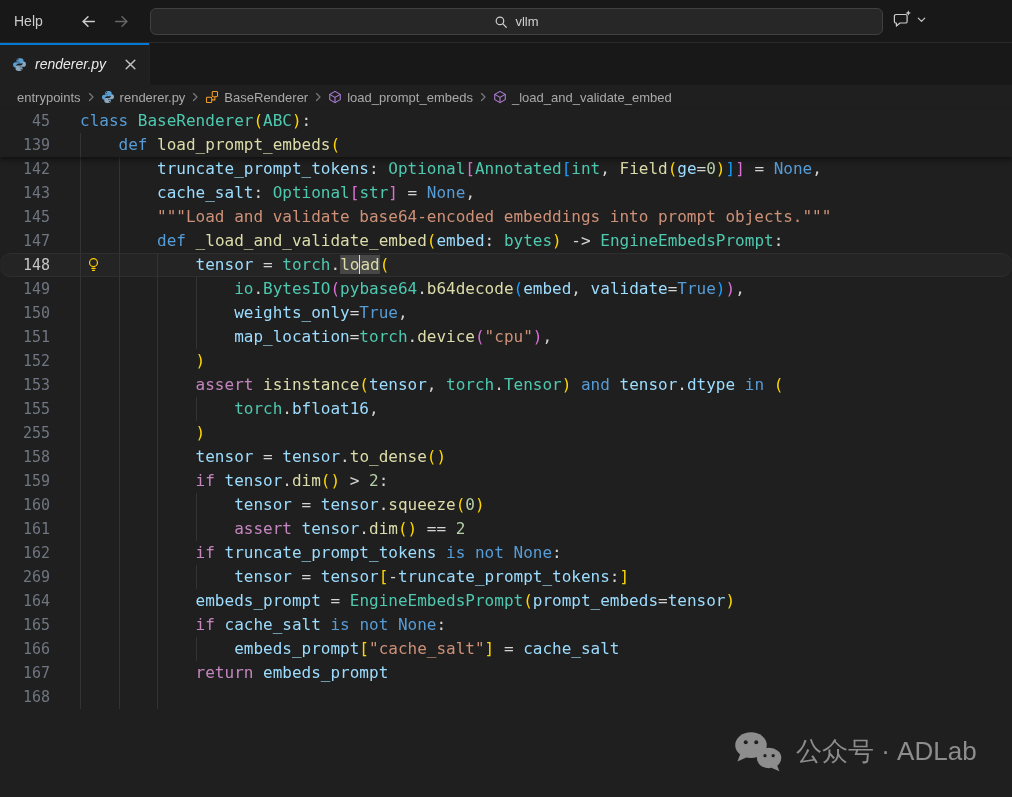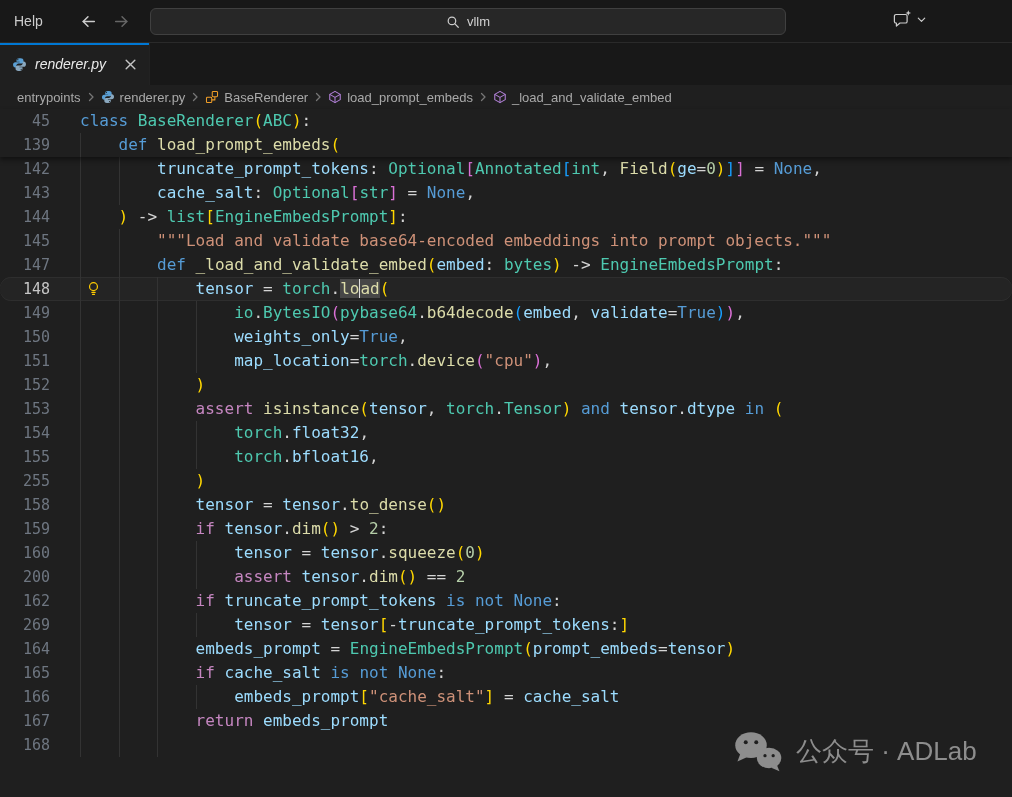--- a/index.html
+++ b/index.html
@@ -6,21 +6,21 @@
   html,body { width:1012px; height:797px; overflow:hidden; background:#1f1f1f; }
   body { font-family:"Liberation Sans", sans-serif; position:relative; }
 
   
   .titlebar { height:43px; background:#181818; border-bottom:1px solid #2a2a2a; position:relative; display:flex; align-items:center; }
   .menu-item { color:#cccccc; font-size:14px; padding:0 14px; cursor:default; }
   .nav-arrows { position:absolute; left:80px; top:0; height:43px; display:flex; align-items:center; gap:16px; }
   .nav-arrows .icon svg { width:17px; height:17px; display:block; }
   .icon-back { color:#cccccc; }
   .icon-fwd  { color:#666666; }
-  .search-box { position:absolute; left:150px; top:8px; width:636px; height:27px; background:#272727; border:1px solid #404040; border-radius:6px; display:flex; align-items:center; justify-content:center; gap:7px; color:#d0d0d0; font-size:13px; }
+  .search-box { position:absolute; left:150px; top:8px; width:733px; height:27px; background:#272727; border:1px solid #404040; border-radius:6px; display:flex; align-items:center; justify-content:center; gap:7px; color:#d0d0d0; font-size:13px; }
   .search-box .icon svg { width:14px; height:14px; display:block; color:#cccccc; }
   .copilot { position:absolute; left:892px; top:9px; display:flex; align-items:center; gap:3px; color:#cccccc; }
   .copilot .icon svg { width:21px; height:21px; display:block; }
   .copilot .chev svg { width:11px; height:11px; display:block; }
 
   
   .tabbar { height:42px; background:#181818; display:flex; }
   .tab { width:150px; background:#1f1f1f; position:relative; display:flex; align-items:center; gap:8px; padding:0 12px; border-right:1px solid #222222; }
   .tab-indicator { position:absolute; top:0; left:0; right:0; height:2px; background:#0078d4; }
   .tab-label { color:#eaeaea; font-size:14px; font-style:italic; }
@@ -207,24 +207,20 @@
   <div id="code-lines">
       <div class="cl">
         <div class="ln">142</div>
         <div class="code"><span class="guide" style="left: 0px;"></span><span class="guide" style="left: 38.52px;"></span><span class="tk-txt">        </span><span class="tk-var">truncate_prompt_tokens</span><span class="tk-op">:</span><span class="tk-txt"> </span><span class="tk-type">Optional</span><span class="tk-b2">[</span><span class="tk-type">Annotated</span><span class="tk-b3">[</span><span class="tk-type">int</span><span class="tk-op">,</span><span class="tk-txt"> </span><span class="tk-fn">Field</span><span class="tk-b1">(</span><span class="tk-var">ge</span><span class="tk-op">=</span><span class="tk-num">0</span><span class="tk-b1">)</span><span class="tk-b3">]</span><span class="tk-b2">]</span><span class="tk-txt"> </span><span class="tk-op">=</span><span class="tk-txt"> </span><span class="tk-kw">None</span><span class="tk-op">,</span></div>
       </div>
       <div class="cl">
         <div class="ln">143</div>
         <div class="code"><span class="guide" style="left: 0px;"></span><span class="guide" style="left: 38.52px;"></span><span class="tk-txt">        </span><span class="tk-var">cache_salt</span><span class="tk-op">:</span><span class="tk-txt"> </span><span class="tk-type">Optional</span><span class="tk-b2">[</span><span class="tk-type">str</span><span class="tk-b2">]</span><span class="tk-txt"> </span><span class="tk-op">=</span><span class="tk-txt"> </span><span class="tk-kw">None</span><span class="tk-op">,</span></div>
       </div>
       <div class="cl">
-        <div class="ln">144</div>
-        <div class="code"><span class="guide" style="left: 0px;"></span><span class="tk-txt">    </span><span class="tk-b1">)</span><span class="tk-txt"> </span><span class="tk-op">-&gt;</span><span class="tk-txt"> </span><span class="tk-type">list</span><span class="tk-b1">[</span><span class="tk-type">EngineEmbedsPrompt</span><span class="tk-b1">]</span><span class="tk-op">:</span></div>
-      </div>
-      <div class="cl">
         <div class="ln">145</div>
         <div class="code"><span class="guide" style="left: 0px;"></span><span class="guide" style="left: 38.52px;"></span><span class="tk-txt">        </span><span class="tk-str">"""Load and validate base64-encoded embeddings into prompt objects."""</span></div>
       </div>
       <div class="cl">
         <div class="ln">147</div>
         <div class="code"><span class="guide" style="left: 0px;"></span><span class="guide" style="left: 38.52px;"></span><span class="tk-txt">        </span><span class="tk-kw">def</span><span class="tk-txt"> </span><span class="tk-fn">_load_and_validate_embed</span><span class="tk-b1">(</span><span class="tk-var">embed</span><span class="tk-op">:</span><span class="tk-txt"> </span><span class="tk-type">bytes</span><span class="tk-b1">)</span><span class="tk-txt"> </span><span class="tk-op">-&gt;</span><span class="tk-txt"> </span><span class="tk-type">EngineEmbedsPrompt</span><span class="tk-op">:</span></div>
       </div>
       <div class="cl current">
         <div class="ln">148</div>
         <div class="code"><span class="guide" style="left: 0px;"></span><span class="guide" style="left: 38.52px;"></span><span class="guide" style="left: 77.04px;"></span><span class="bulb"><svg viewBox="0 0 16 16" fill="none" stroke="#FFCC00" stroke-width="1.3" stroke-linecap="round">
@@ -246,45 +242,41 @@
       </div>
       <div class="cl">
         <div class="ln">152</div>
         <div class="code"><span class="guide" style="left: 0px;"></span><span class="guide" style="left: 38.52px;"></span><span class="guide" style="left: 77.04px;"></span><span class="tk-txt">            </span><span class="tk-b1">)</span></div>
       </div>
       <div class="cl">
         <div class="ln">153</div>
         <div class="code"><span class="guide" style="left: 0px;"></span><span class="guide" style="left: 38.52px;"></span><span class="guide" style="left: 77.04px;"></span><span class="tk-txt">            </span><span class="tk-ctrl">assert</span><span class="tk-txt"> </span><span class="tk-fn">isinstance</span><span class="tk-b1">(</span><span class="tk-var">tensor</span><span class="tk-op">,</span><span class="tk-txt"> </span><span class="tk-type">torch</span><span class="tk-op">.</span><span class="tk-type">Tensor</span><span class="tk-b1">)</span><span class="tk-txt"> </span><span class="tk-kw">and</span><span class="tk-txt"> </span><span class="tk-var">tensor</span><span class="tk-op">.</span><span class="tk-var">dtype</span><span class="tk-txt"> </span><span class="tk-kw">in</span><span class="tk-txt"> </span><span class="tk-b1">(</span></div>
       </div>
       <div class="cl">
-        <div class="ln">154</div>
-        <div class="code"><span class="guide" style="left: 0px;"></span><span class="guide" style="left: 38.52px;"></span><span class="guide" style="left: 77.04px;"></span><span class="guide" style="left: 115.56px;"></span><span class="tk-txt">                </span><span class="tk-type">torch</span><span class="tk-op">.</span><span class="tk-var">float32</span><span class="tk-op">,</span></div>
-      </div>
-      <div class="cl">
         <div class="ln">155</div>
         <div class="code"><span class="guide" style="left: 0px;"></span><span class="guide" style="left: 38.52px;"></span><span class="guide" style="left: 77.04px;"></span><span class="guide" style="left: 115.56px;"></span><span class="tk-txt">                </span><span class="tk-type">torch</span><span class="tk-op">.</span><span class="tk-var">bfloat16</span><span class="tk-op">,</span></div>
       </div>
       <div class="cl">
         <div class="ln">255</div>
         <div class="code"><span class="guide" style="left: 0px;"></span><span class="guide" style="left: 38.52px;"></span><span class="guide" style="left: 77.04px;"></span><span class="tk-txt">            </span><span class="tk-b1">)</span></div>
       </div>
       <div class="cl">
         <div class="ln">158</div>
         <div class="code"><span class="guide" style="left: 0px;"></span><span class="guide" style="left: 38.52px;"></span><span class="guide" style="left: 77.04px;"></span><span class="tk-txt">            </span><span class="tk-var">tensor</span><span class="tk-txt"> </span><span class="tk-op">=</span><span class="tk-txt"> </span><span class="tk-var">tensor</span><span class="tk-op">.</span><span class="tk-fn">to_dense</span><span class="tk-b1">()</span></div>
       </div>
       <div class="cl">
         <div class="ln">159</div>
         <div class="code"><span class="guide" style="left: 0px;"></span><span class="guide" style="left: 38.52px;"></span><span class="guide" style="left: 77.04px;"></span><span class="tk-txt">            </span><span class="tk-ctrl">if</span><span class="tk-txt"> </span><span class="tk-var">tensor</span><span class="tk-op">.</span><span class="tk-fn">dim</span><span class="tk-b1">()</span><span class="tk-txt"> </span><span class="tk-op">&gt;</span><span class="tk-txt"> </span><span class="tk-num">2</span><span class="tk-op">:</span></div>
       </div>
       <div class="cl">
         <div class="ln">160</div>
         <div class="code"><span class="guide" style="left: 0px;"></span><span class="guide" style="left: 38.52px;"></span><span class="guide" style="left: 77.04px;"></span><span class="guide" style="left: 115.56px;"></span><span class="tk-txt">                </span><span class="tk-var">tensor</span><span class="tk-txt"> </span><span class="tk-op">=</span><span class="tk-txt"> </span><span class="tk-var">tensor</span><span class="tk-op">.</span><span class="tk-fn">squeeze</span><span class="tk-b1">(</span><span class="tk-num">0</span><span class="tk-b1">)</span></div>
       </div>
       <div class="cl">
-        <div class="ln">200</div>
+        <div class="ln">161</div>
         <div class="code"><span class="guide" style="left: 0px;"></span><span class="guide" style="left: 38.52px;"></span><span class="guide" style="left: 77.04px;"></span><span class="guide" style="left: 115.56px;"></span><span class="tk-txt">                </span><span class="tk-ctrl">assert</span><span class="tk-txt"> </span><span class="tk-var">tensor</span><span class="tk-op">.</span><span class="tk-fn">dim</span><span class="tk-b1">()</span><span class="tk-txt"> </span><span class="tk-op">==</span><span class="tk-txt"> </span><span class="tk-num">2</span></div>
       </div>
       <div class="cl">
         <div class="ln">162</div>
         <div class="code"><span class="guide" style="left: 0px;"></span><span class="guide" style="left: 38.52px;"></span><span class="guide" style="left: 77.04px;"></span><span class="tk-txt">            </span><span class="tk-ctrl">if</span><span class="tk-txt"> </span><span class="tk-var">truncate_prompt_tokens</span><span class="tk-txt"> </span><span class="tk-kw">is</span><span class="tk-txt"> </span><span class="tk-kw">not</span><span class="tk-txt"> </span><span class="tk-kw">None</span><span class="tk-op">:</span></div>
       </div>
       <div class="cl">
         <div class="ln">269</div>
         <div class="code"><span class="guide" style="left: 0px;"></span><span class="guide" style="left: 38.52px;"></span><span class="guide" style="left: 77.04px;"></span><span class="guide" style="left: 115.56px;"></span><span class="tk-txt">                </span><span class="tk-var">tensor</span><span class="tk-txt"> </span><span class="tk-op">=</span><span class="tk-txt"> </span><span class="tk-var">tensor</span><span class="tk-b1">[</span><span class="tk-op">-</span><span class="tk-var">truncate_prompt_tokens</span><span class="tk-op">:</span><span class="tk-b1">]</span></div>
       </div>

